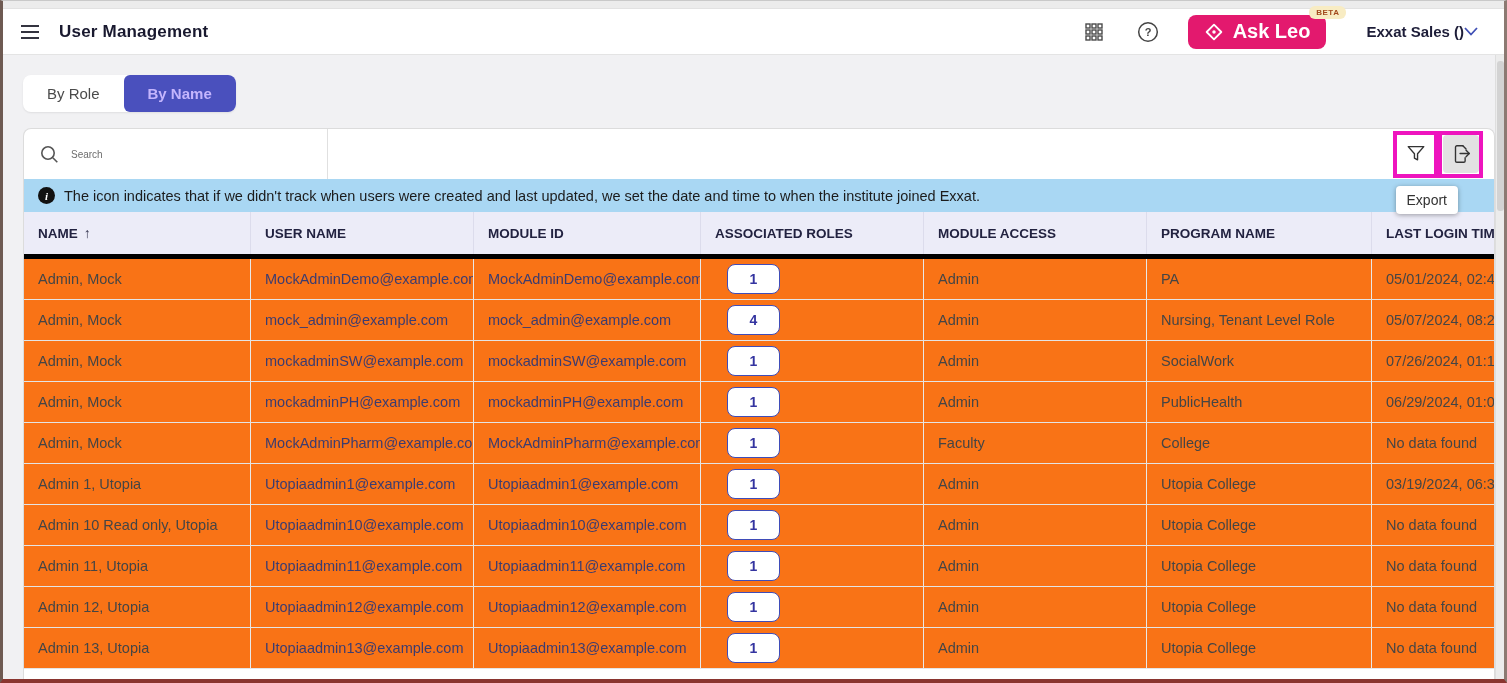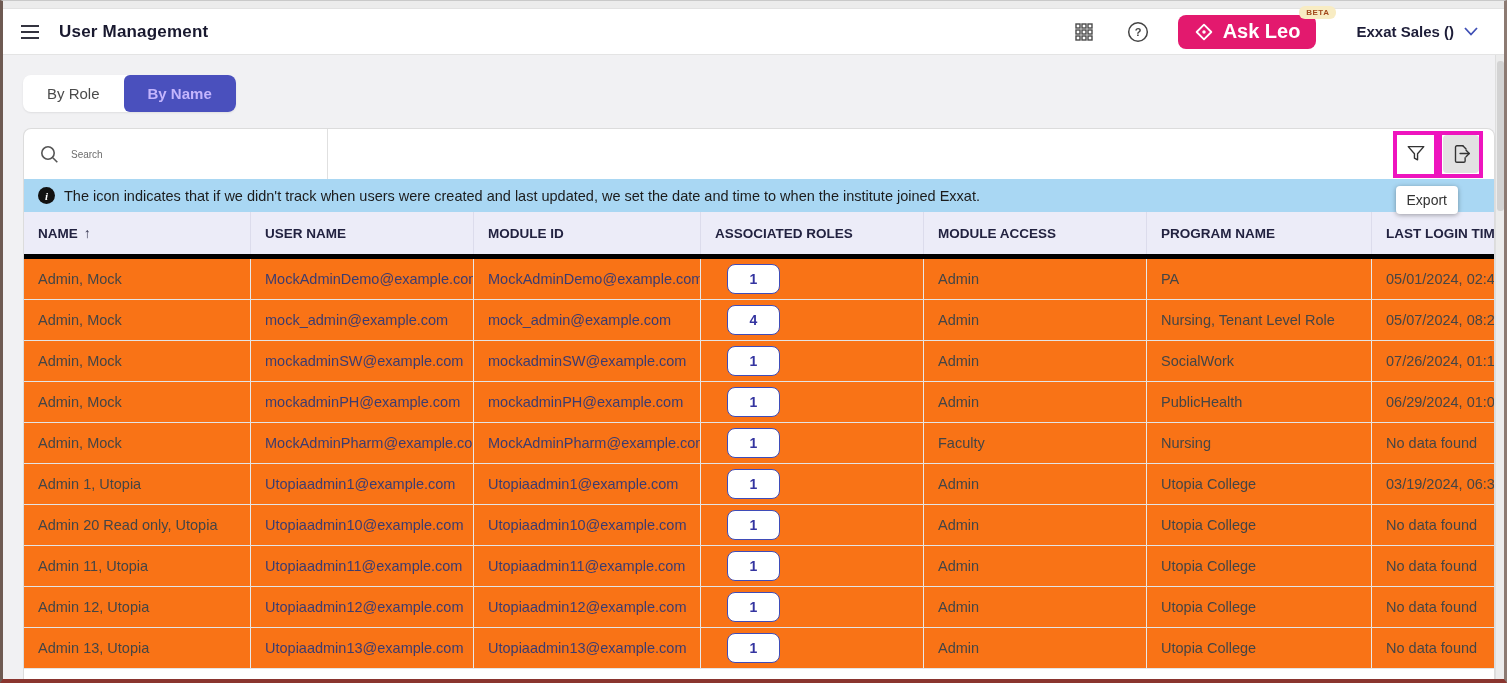--- a/index.html
+++ b/index.html
@@ -20,21 +20,21 @@
   .hamburger{ width:26px; height:26px; display:flex; align-items:center; justify-content:center; cursor:pointer; }
   .page-title{ font-size:17px; font-weight:bold; color:#19192f; letter-spacing:.2px; }
   .appbar-right{ display:flex; align-items:center; gap:26px; }
   .iconbtn{ width:28px; height:28px; display:flex; align-items:center; justify-content:center; cursor:pointer; background:none; border:none; }
   .askleo-wrap{ position:relative; margin-right:14px; }
   .askleo{ display:flex; align-items:center; gap:9px; background:#e3196e; color:#fff; border:none;
            height:34px; padding:0 16px; border-radius:8px; font-family:"Liberation Sans",sans-serif;
            font-size:20px; font-weight:bold; cursor:pointer; }
   .beta{ position:absolute; top:-9px; right:-20px; background:#f8ecc3; color:#a2491c;
          font-size:8px; font-weight:bold; letter-spacing:.5px; padding:2px 7px; border-radius:6px; }
-  .account{ display:flex; align-items:center; gap:10px; cursor:pointer; }
+  .account{ display:flex; align-items:center; cursor:pointer; }
   .account-name{ font-size:15px; font-weight:600; color:#1d1d38; }
 
   
   .content{ position:relative; height:625px; }
   .tabs{ display:inline-flex; margin:20px 0 0 20px; background:#fff; border-radius:8px;
          box-shadow:0 1px 2px rgba(0,0,0,.08); height:37px; overflow:hidden; }
   .tab{ display:flex; align-items:center; padding:0 24px; font-size:15px; color:#4b4b4b; cursor:pointer; }
   .tab.active{ background:#4a50bd; color:#c4b5fd; font-weight:bold; border-radius:6px; }
 
   
@@ -248,36 +248,36 @@
             <div class="td">06/29/2024, 01:04:</div>
           </div>
           <div class="tr">
             <div class="td">Admin, Mock</div>
             <div class="td c-link">MockAdminPharm@example.com</div>
             <div class="td c-link">MockAdminPharm@example.com</div>
             <div class="td">
               <button class="badge">1</button>
             </div>
             <div class="td">Faculty</div>
-            <div class="td">Nursing</div>
+            <div class="td">College</div>
             <div class="td">No data found</div>
           </div>
           <div class="tr">
             <div class="td">Admin 1, Utopia</div>
             <div class="td c-link">Utopiaadmin1@example.com</div>
             <div class="td c-link">Utopiaadmin1@example.com</div>
             <div class="td">
               <button class="badge">1</button>
             </div>
             <div class="td">Admin</div>
             <div class="td">Utopia College</div>
             <div class="td">03/19/2024, 06:30:</div>
           </div>
           <div class="tr">
-            <div class="td">Admin 20 Read only, Utopia</div>
+            <div class="td">Admin 10 Read only, Utopia</div>
             <div class="td c-link">Utopiaadmin10@example.com</div>
             <div class="td c-link">Utopiaadmin10@example.com</div>
             <div class="td">
               <button class="badge">1</button>
             </div>
             <div class="td">Admin</div>
             <div class="td">Utopia College</div>
             <div class="td">No data found</div>
           </div>
           <div class="tr">

